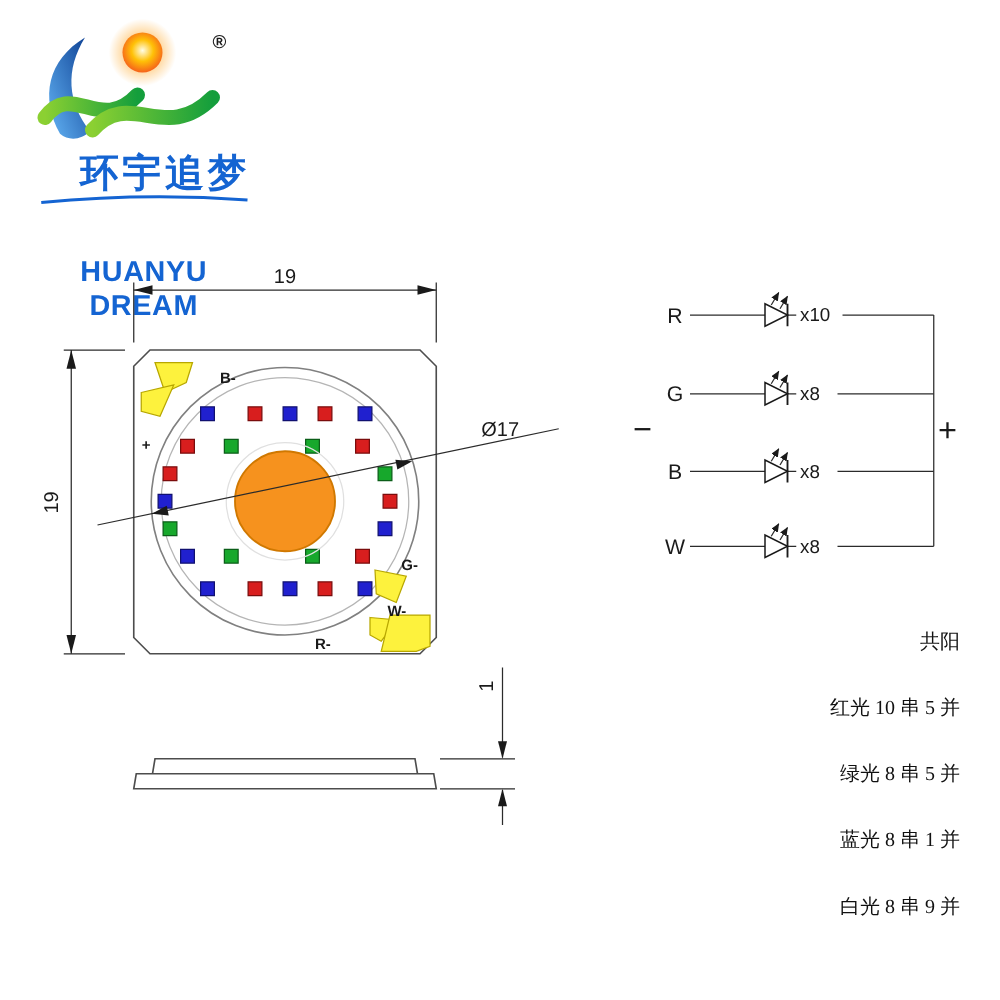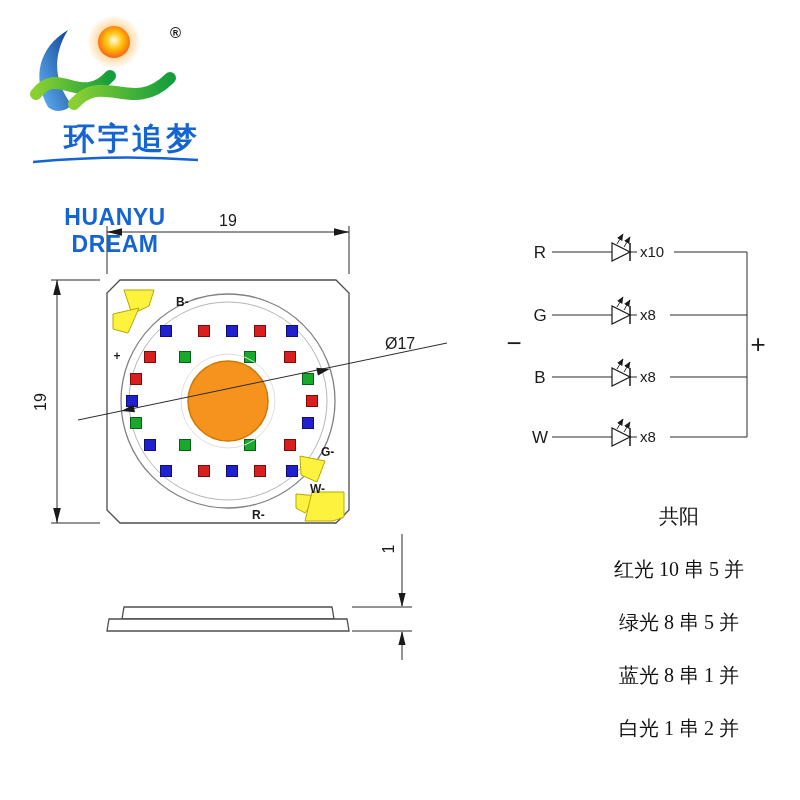--- a/index.html
+++ b/index.html
@@ -19,22 +19,22 @@
   #brand-cn{
     position:absolute;left:30px;top:118px;width:170px;text-align:right;
     font-size:31px;font-weight:bold;color:#1464d2;letter-spacing:3px;
     font-family:"Liberation Serif",serif;
   }
   #brand-en{
     position:absolute;left:26px;top:164px;width:178px;text-align:center;
     font-size:23px;font-weight:bold;color:#1464d2;letter-spacing:0.5px;margin-top:40px;
   }
   .spec{
-    position:absolute;left:574px;width:210px;text-align:center;
-    font-size:20px;color:#111;font-family:"Liberation Serif",serif;
+    position:absolute;left:558px;width:210px;text-align:right;
+    font-size:16px;color:#111;font-family:"Liberation Serif",serif;
   }
 </style>
 </head>
 <body>
 
 <svg class="abs" id="logo-art" style="left:28px;top:12px;" width="180" height="112" viewBox="0 0 180 112">
   <defs>
     <radialGradient id="sunCore" cx="50%" cy="45%" r="60%">
       <stop offset="0%" stop-color="#fffde7"></stop>
       <stop offset="45%" stop-color="#ffc107"></stop>
@@ -214,13 +214,13 @@
       <rect x="637" y="-9" width="33" height="17" fill="#ffffff"></rect>
       <text class="cnt" x="640" y="5">x8</text>
     </g>
   </g>
 </svg>
 
 <div class="spec" style="top:503px">共阳</div>
 <div class="spec" style="top:556px">红光 10 串 5 并</div>
 <div class="spec" style="top:609px">绿光 8 串 5 并</div>
 <div class="spec" style="top:662px">蓝光 8 串 1 并</div>
-<div class="spec" style="top:715px">白光 1 串 2 并</div>
+<div class="spec" style="top:715px">白光 8 串 9 并</div>
 
 </body></html>

